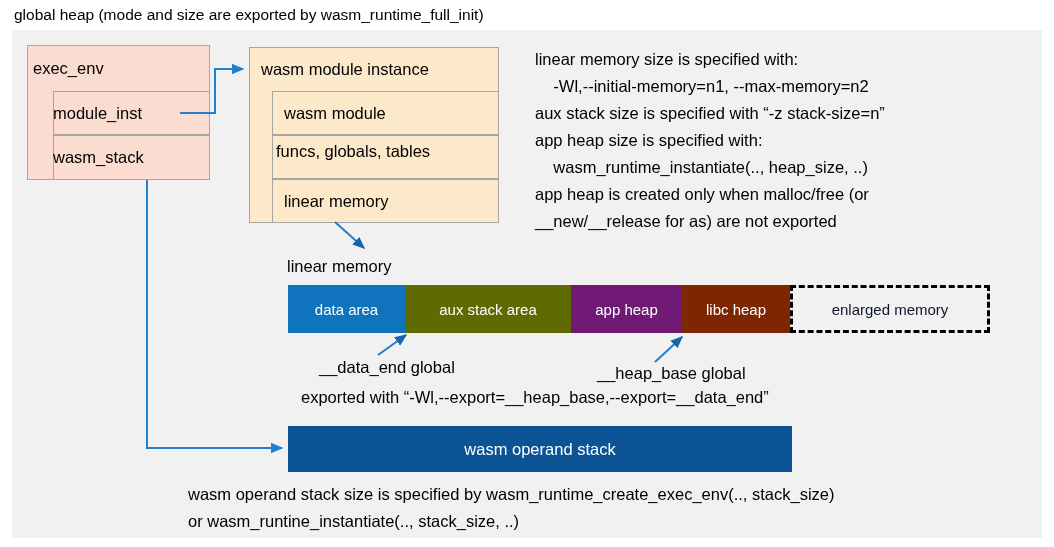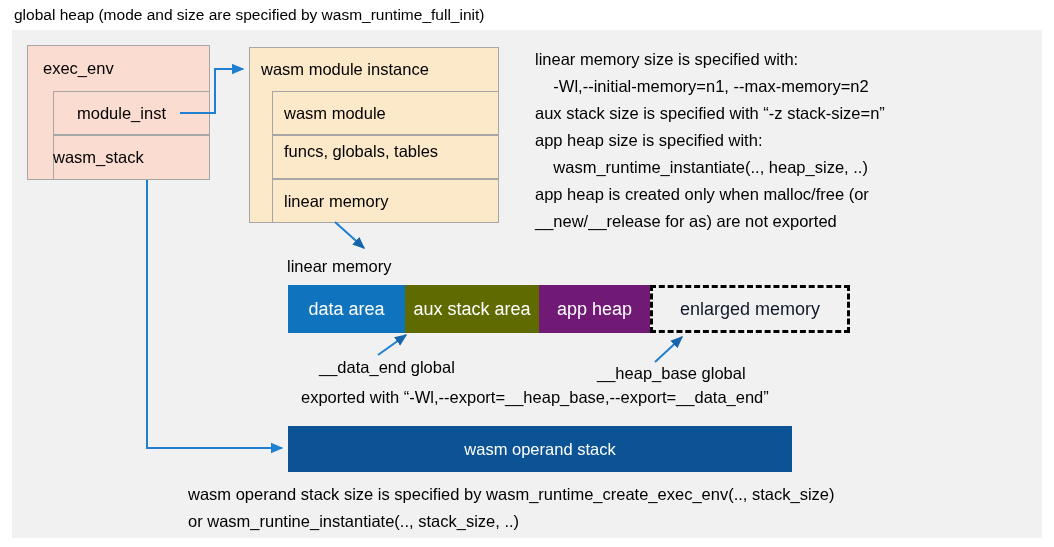--- a/index.html
+++ b/index.html
@@ -60,31 +60,31 @@
 
   
   #exec-env-box {
     left: 27px; top: 45px;
     width: 183px; height: 135px;
     background: #fadcd1;
   }
   #exec-env-title {
     left: 27px; top: 45px;
     width: 147px; height: 46px;
-    padding-left: 16px;
+    padding-left: 6px;
   }
   #module-inst-row {
     left: 53px; top: 91px;
     width: 157px; height: 44px;
     background: #fadcd1;
   }
   #module-inst-label {
     left: 53px; top: 91px;
     width: 157px; height: 44px;
-    padding-left: 24px;
+    padding-left: 0;
   }
   #wasm-stack-row {
     left: 53px; top: 135px;
     width: 157px; height: 45px;
     background: #fadcd1;
   }
   #wasm-stack-label {
     left: 53px; top: 135px;
     width: 157px; height: 45px;
     padding-left: 0;
@@ -112,21 +112,21 @@
     padding-left: 12px;
   }
   #funcs-row {
     left: 272px; top: 135px;
     width: 227px; height: 44px;
     background: #fce9ca;
   }
   #funcs-label {
     left: 272px; top: 135px;
     width: 227px; height: 32px;
-    padding-left: 12px;
+    padding-left: 4px;
   }
   #linmem-row {
     left: 272px; top: 179px;
     width: 227px; height: 44px;
     background: #fce9ca;
   }
   #linmem-label {
     left: 272px; top: 179px;
     width: 227px; height: 44px;
     padding-left: 12px;
@@ -157,27 +157,27 @@
     left: 288px;
     top: 285px;
     height: 48px;
     display: flex;
     align-items: stretch;
   }
   .mem-seg {
     display: flex;
     align-items: center;
     justify-content: center;
-    font-size: 18px;
+    font-size: 15px;
     color: #ffffff;
     white-space: nowrap;
     box-sizing: border-box;
   }
   #seg-data-area      { width: 117px; background: #0F73BE; }
-  #seg-aux-stack      { width: 134px; background: #5F6B00; text-align: right; }
+  #seg-aux-stack      { width: 166px; background: #5F6B00; text-align: right; }
   #seg-app-heap       { width: 111px; background: #00AEEF; }
   #seg-libc-heap      { width: 108px; background: #7D2600; }
   #seg-enlarged {
     width: 200px;
     background: #f1f1f1;
     color: #0f172a;
     border: 3px dashed #000000;
   }
 
   
@@ -237,21 +237,21 @@
     width: 1054px;
     height: 547px;
     pointer-events: none;
   }
 </style>
 </head>
 <body>
 
 <div class="canvas">
 
-  <div id="title-caption">global heap (mode and size are specified by wasm_runtime_full_init)</div>
+  <div id="title-caption">global heap (mode and size are exported by wasm_runtime_full_init)</div>
 
   <div id="panel"></div>
 
   <div class="box" id="exec-env-box"></div>
   <div class="box-label" id="exec-env-title">exec_env</div>
 
   <div class="box" id="module-inst-row"></div>
   <div class="box-label" id="module-inst-label">module_inst</div>
 
   <div class="box" id="wasm-stack-row"></div>
@@ -276,20 +276,21 @@
     wasm_runtime_instantiate(.., heap_size, ..)
 app heap is created only when malloc/free (or
 __new/__release for as) are not exported</div>
 
   <div id="linear-memory-caption">linear memory</div>
 
   <div id="memory-bar">
     <div class="mem-seg" id="seg-data-area" style="background: rgb(15, 115, 190);">data area</div>
     <div class="mem-seg" id="seg-aux-stack" style="background: rgb(95, 107, 0);">aux stack area</div>
     <div class="mem-seg" id="seg-app-heap" style="background: #701a75;">app heap</div>
+    <div class="mem-seg" id="seg-libc-heap" style="background: rgb(125, 38, 0);">libc heap</div>
     <div class="mem-seg" id="seg-enlarged">enlarged memory</div>
   </div>
 
   <div id="data-end-label">__data_end global</div>
   <div id="heap-base-label">__heap_base global</div>
   <div id="exported-with-label">exported with “-Wl,--export=__heap_base,--export=__data_end”</div>
 
   <div id="bottom-note">wasm operand stack size is specified by wasm_runtime_create_exec_env(.., stack_size)
 or wasm_runtine_instantiate(.., stack_size, ..)</div>
 

